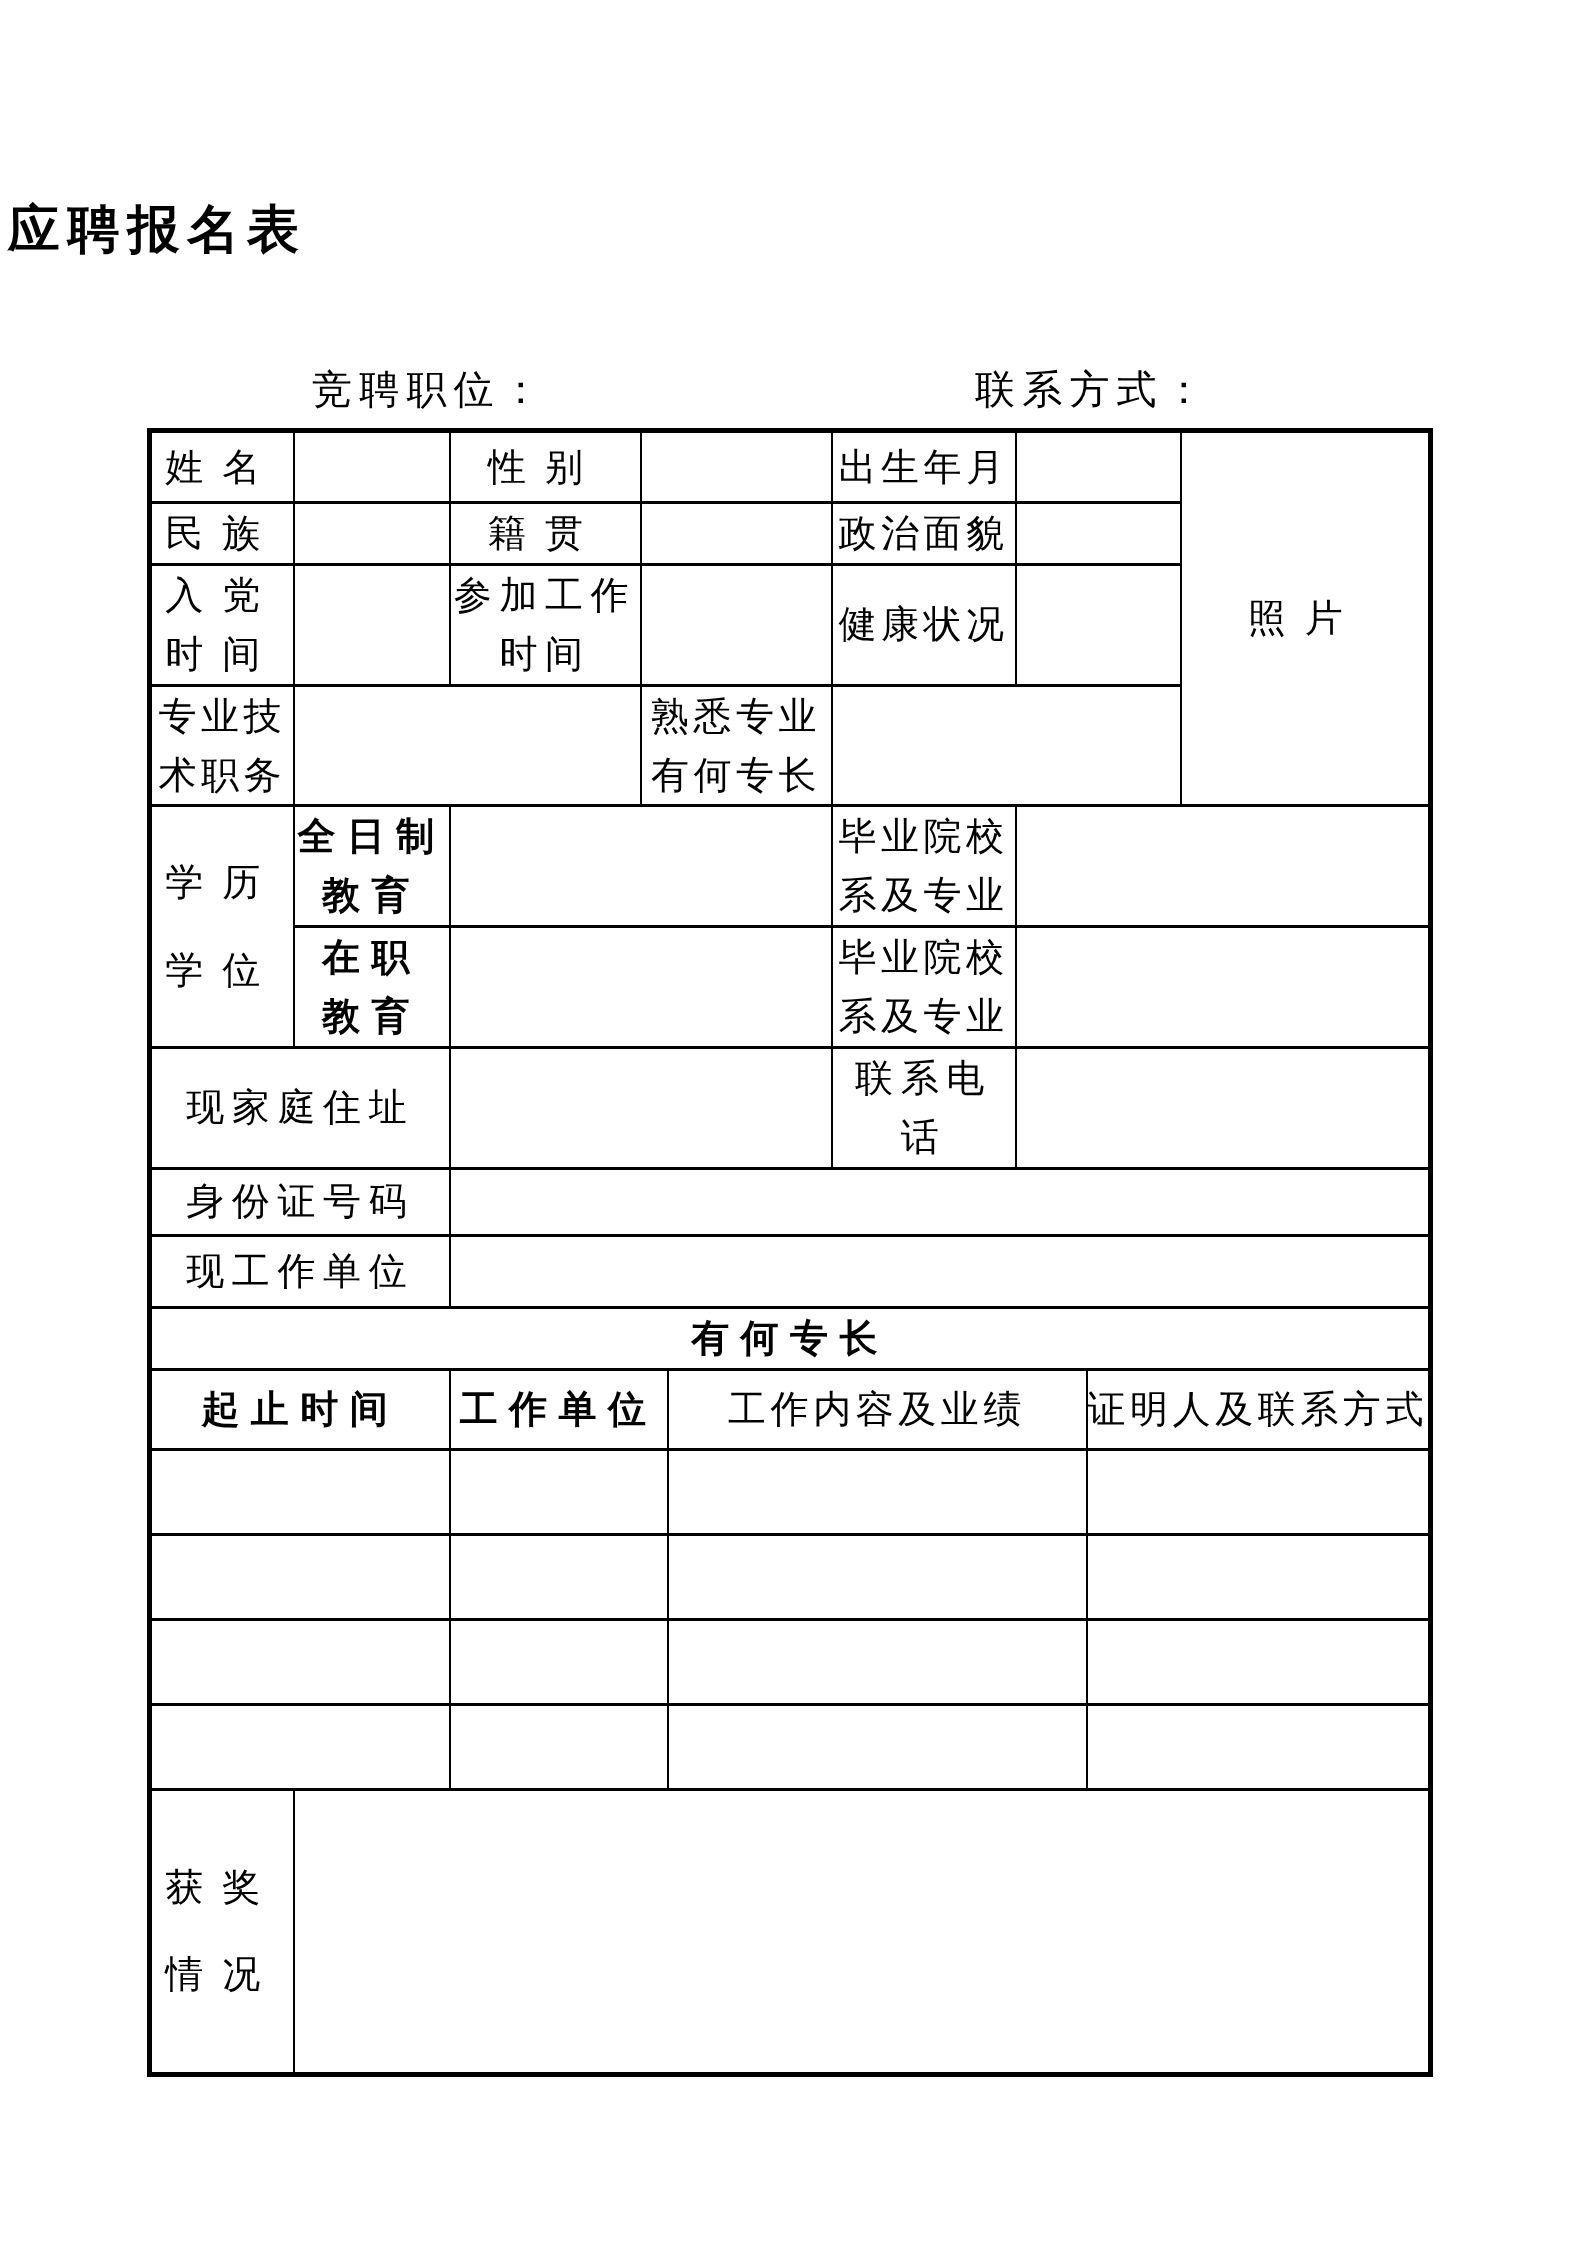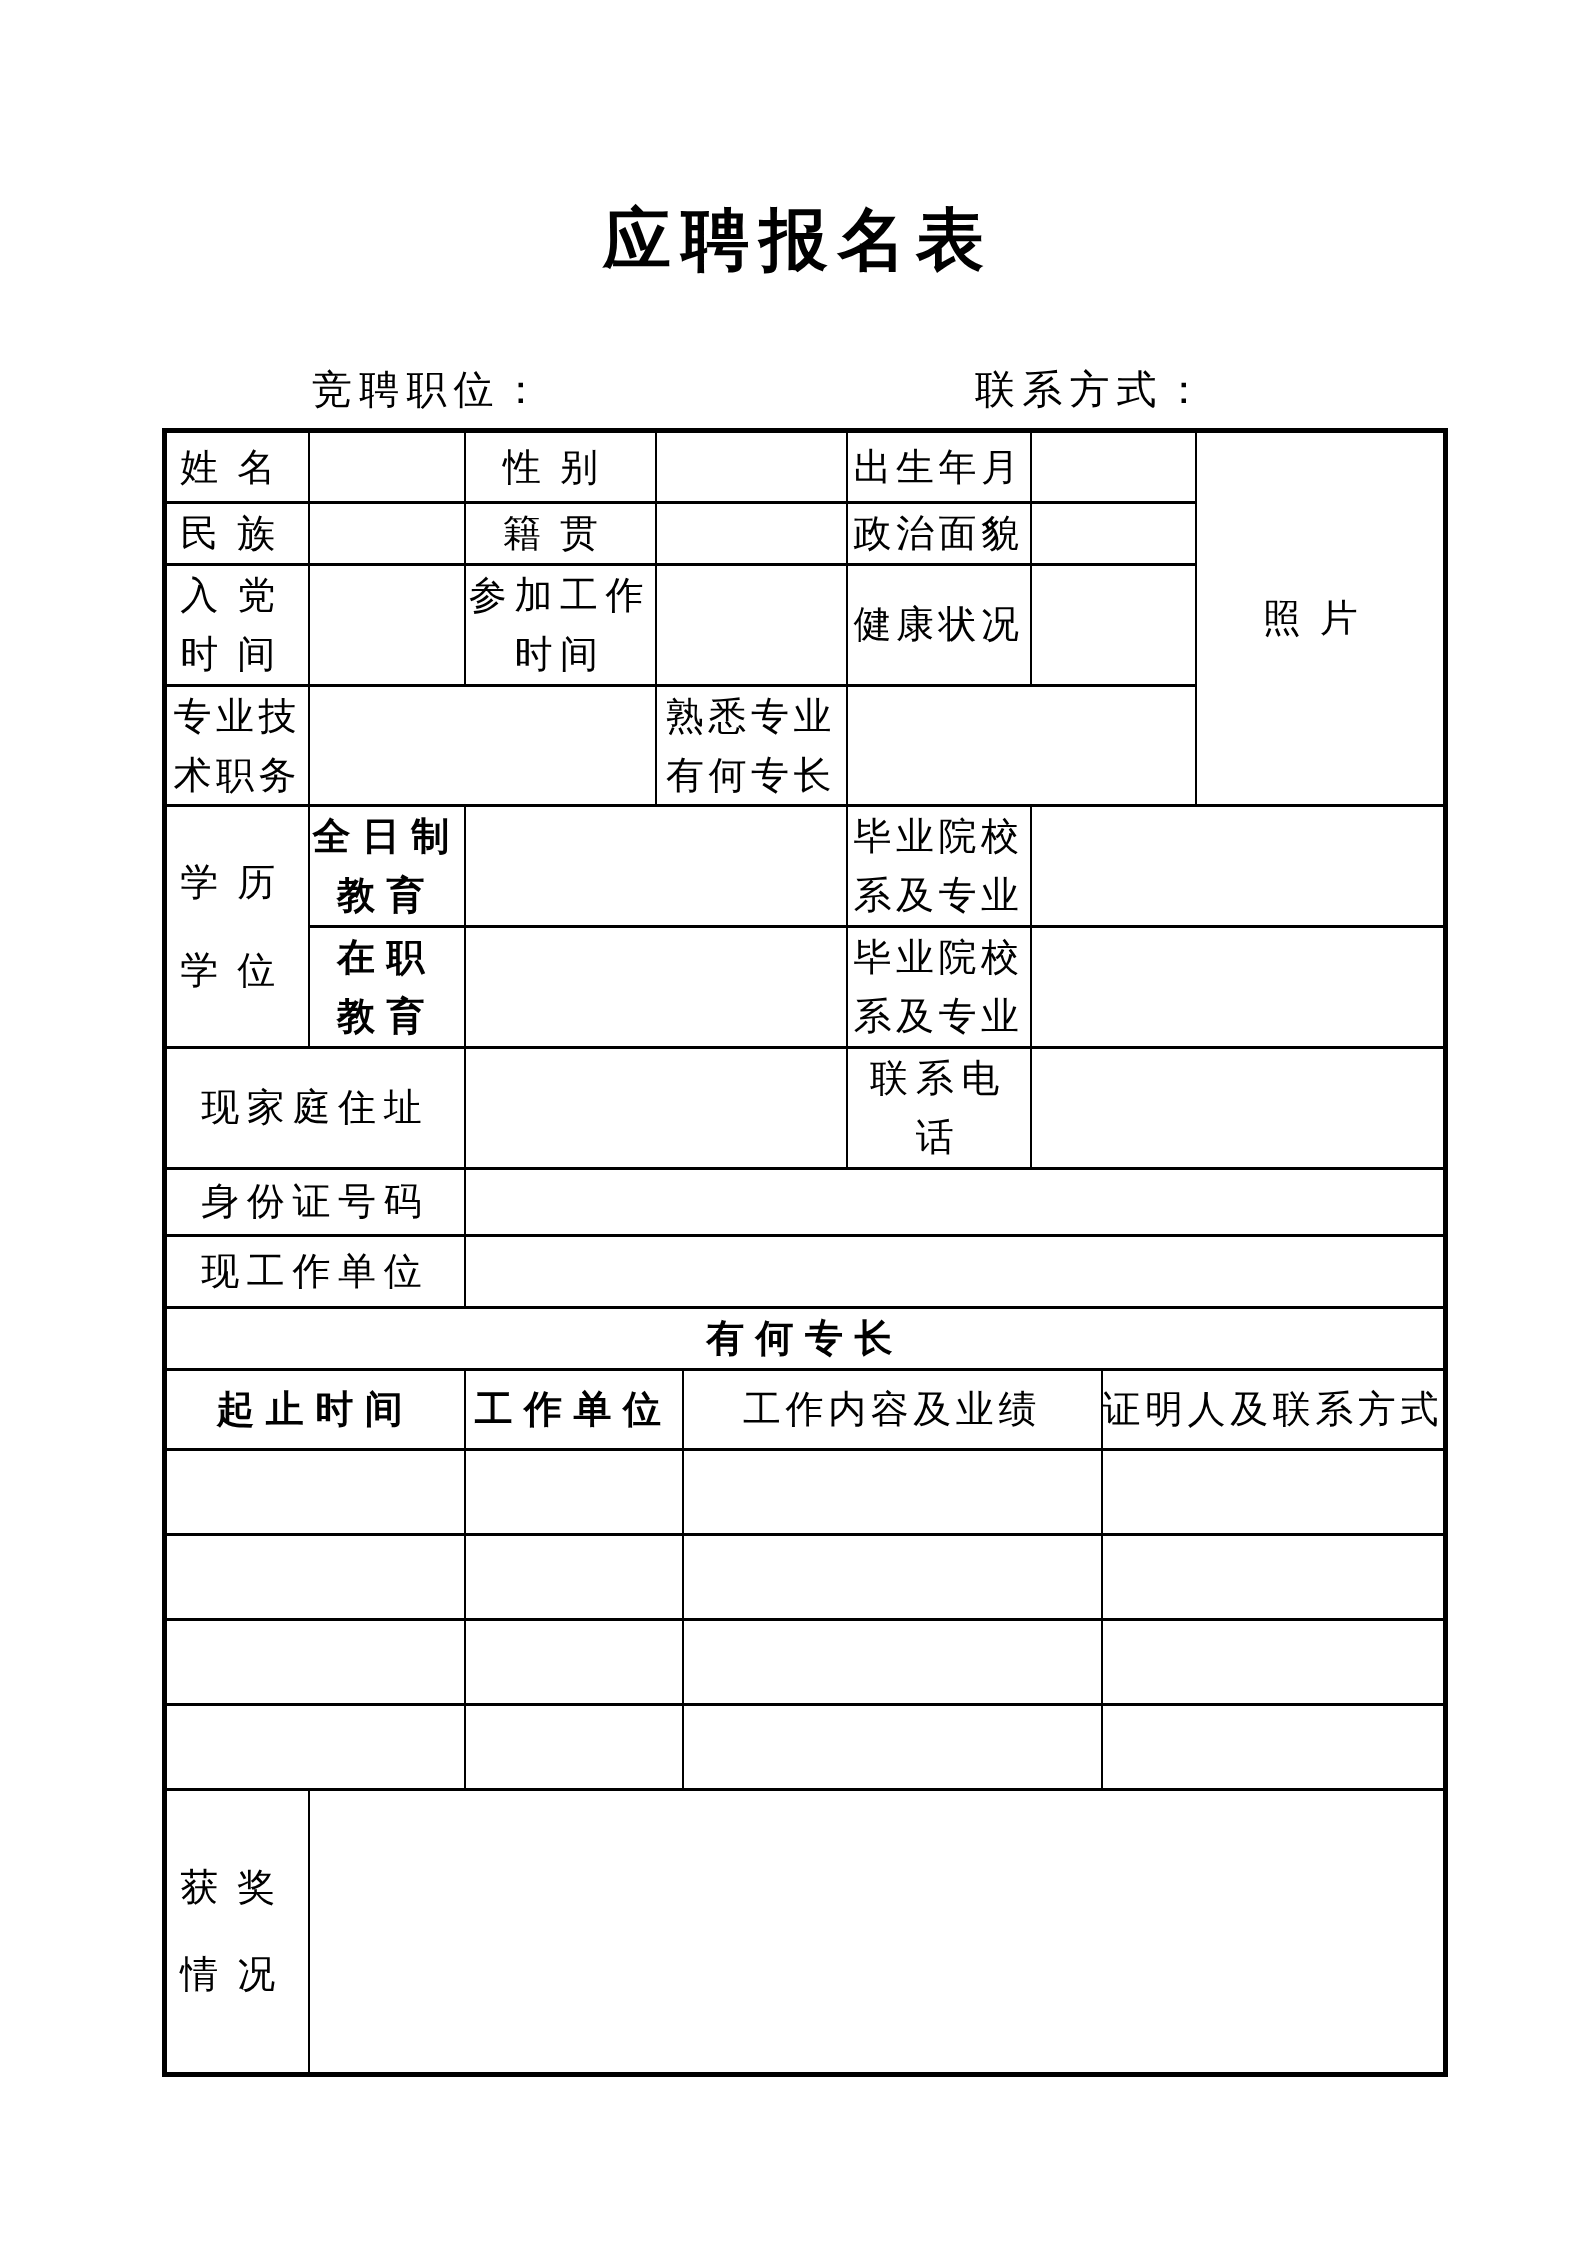--- a/index.html
+++ b/index.html
@@ -10,41 +10,41 @@
     background: #ffffff;
     color: #000000;
     font-family: "Liberation Serif", "DejaVu Serif", serif;
     overflow: hidden;
   }
   .doc-title {
     position: absolute;
     top: 195px;
     left: 0;
     width: 100%;
-    text-align: center;
-    font-size: 68px;
+    text-align: left;
+    font-size: 52px;
     font-weight: bold;
     letter-spacing: 0.15em;
     padding-left: 0.15em;
     box-sizing: border-box;
   }
   .meta-line {
     position: absolute;
     top: 368px;
     left: 0;
     width: 100%;
     font-size: 40px;
     line-height: 1.1;
   }
   .meta-pos     { position: absolute; left: 312px; letter-spacing: 0.18em; }
   .meta-contact { position: absolute; left: 975px; letter-spacing: 0.18em; }
 
   table.form {
     position: absolute;
-    left: 162px;
+    left: 147px;
     top: 428px;
     width: 1281px;
     border-collapse: collapse;
     table-layout: fixed;
     border: 5px solid #000;
   }
   table.form td {
     border: solid #000;
     border-width: 3px 2px;
     text-align: center;

